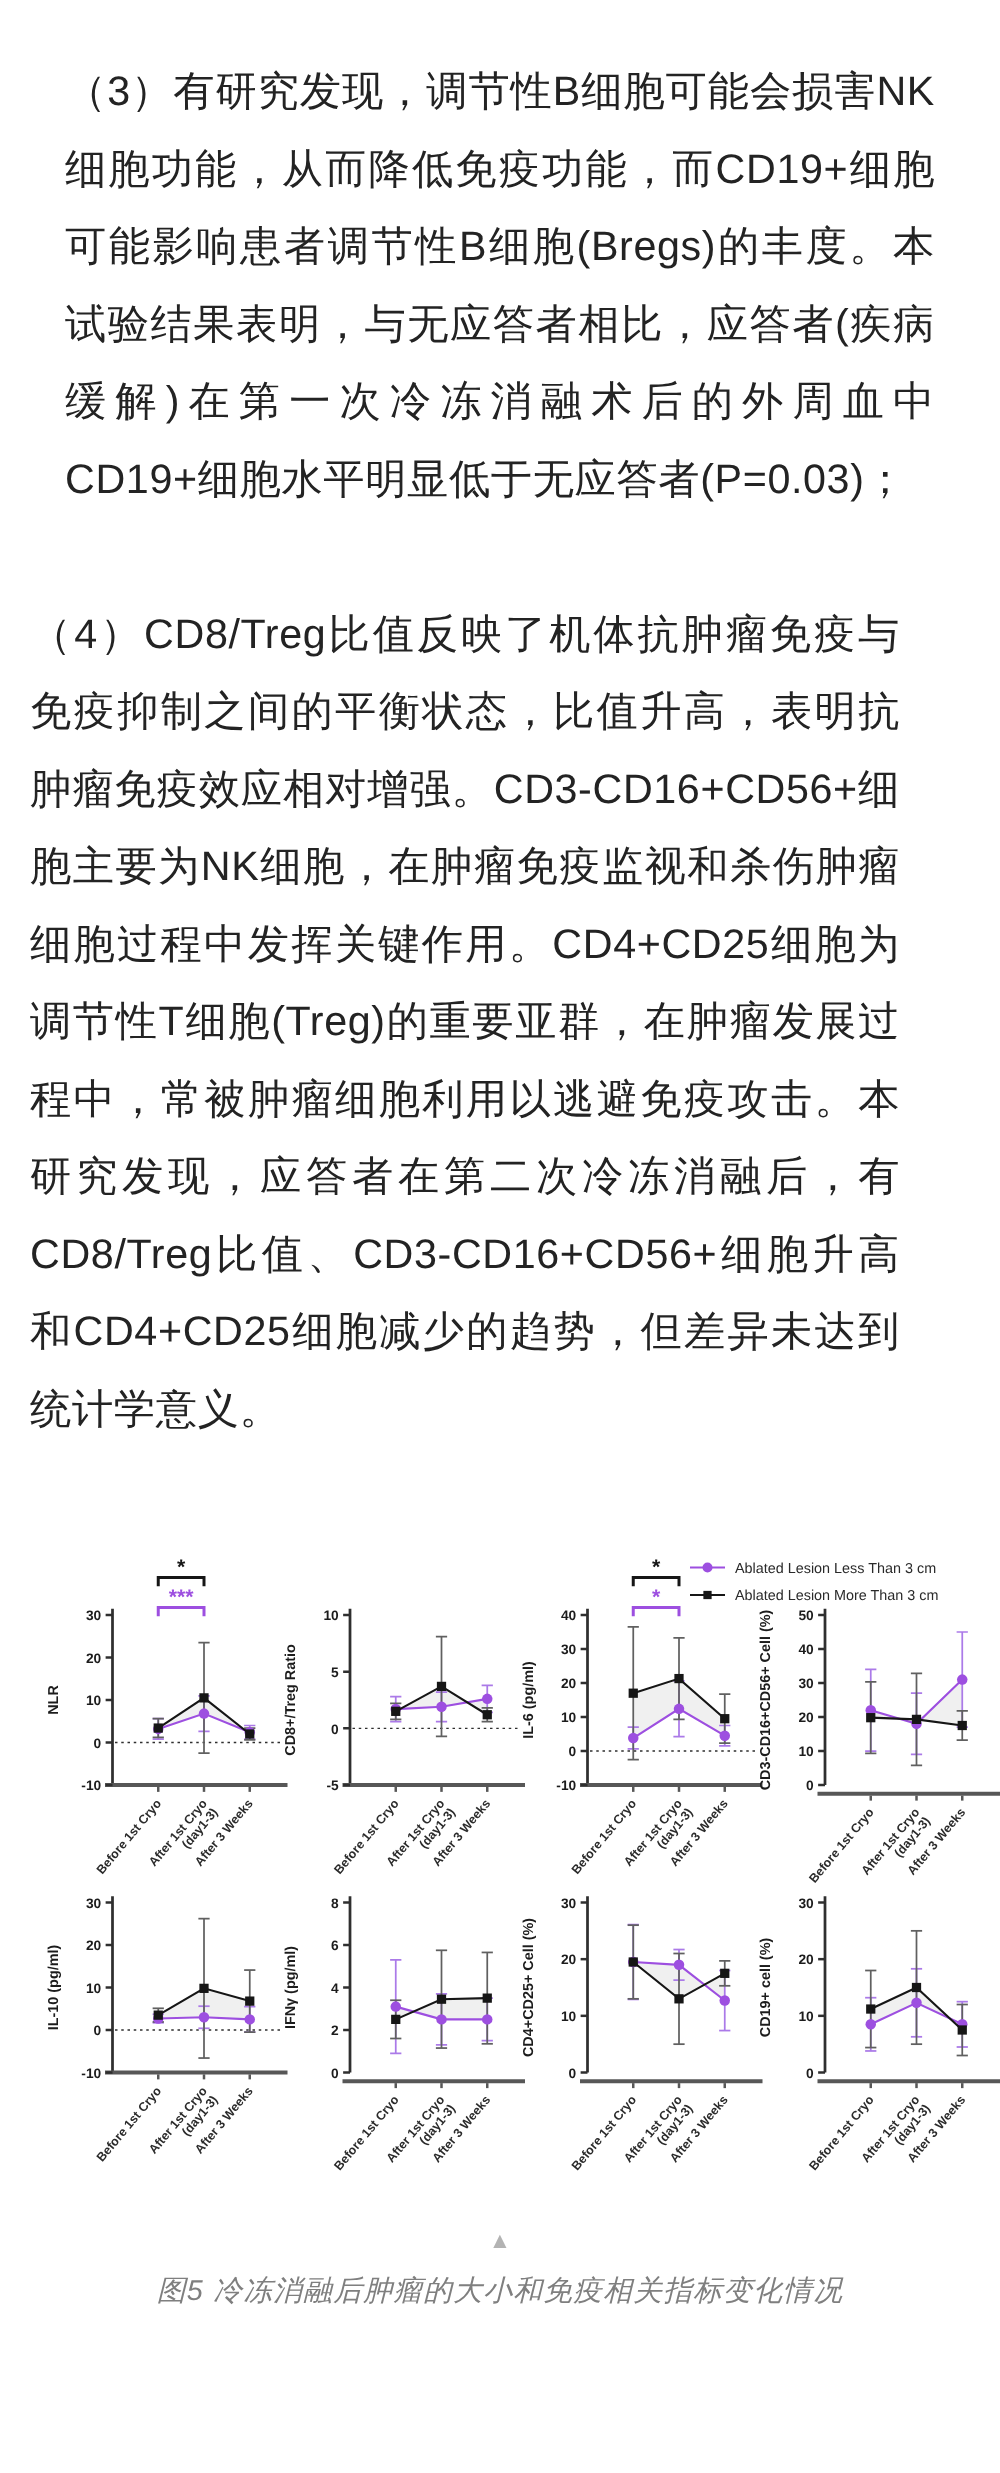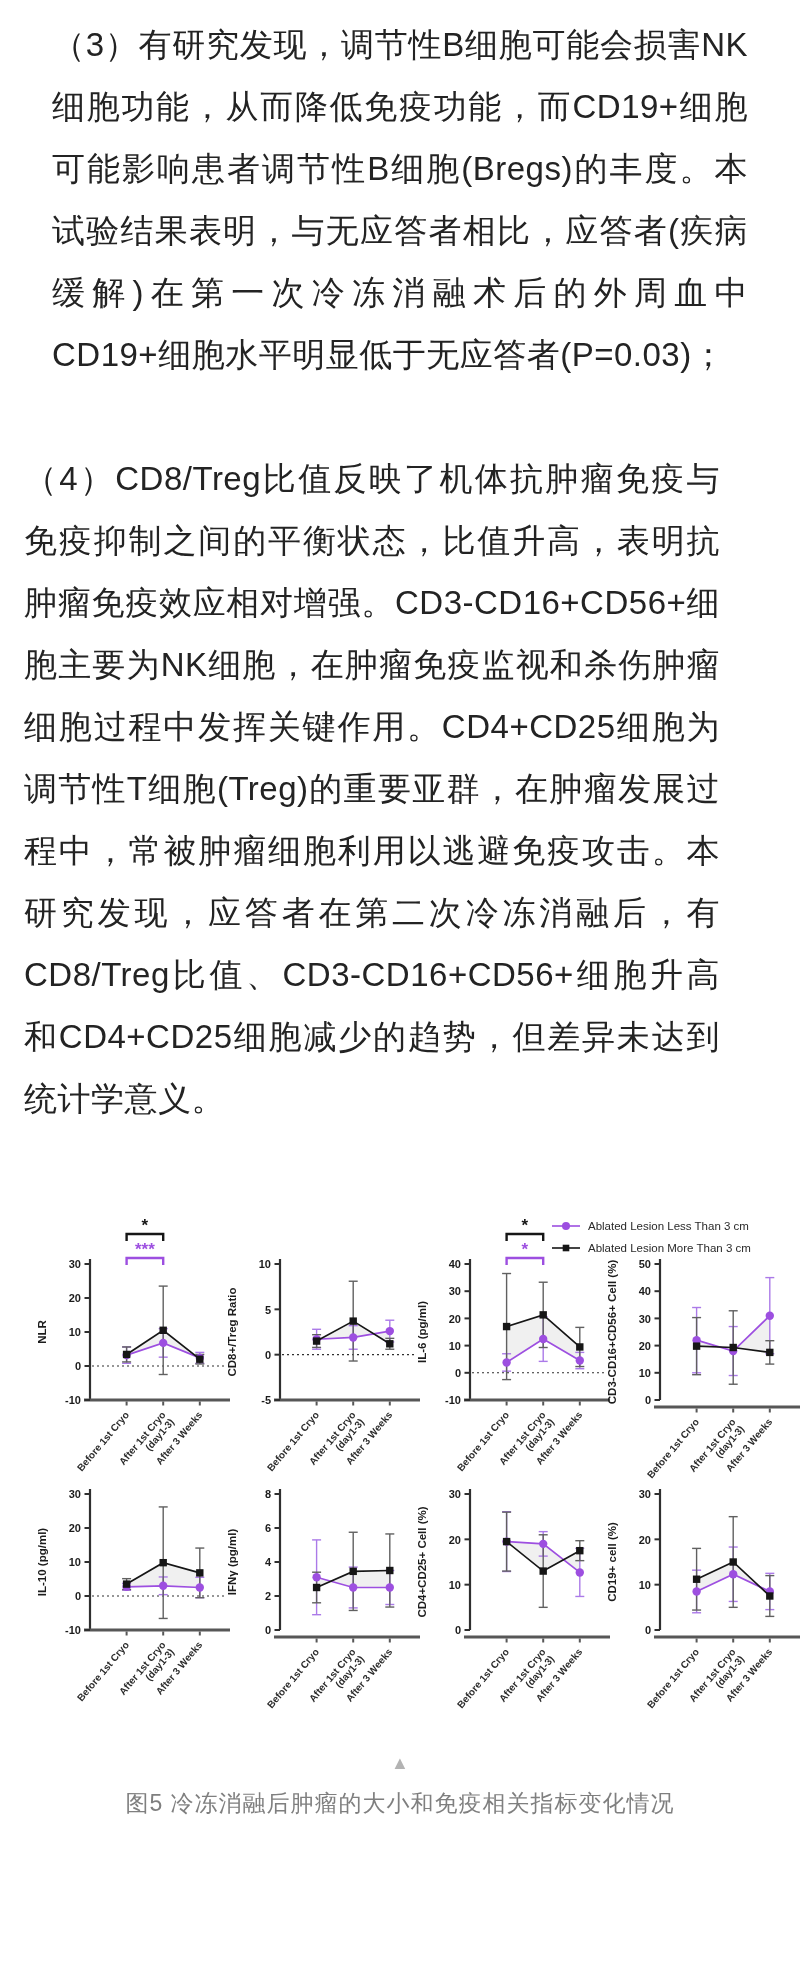--- a/index.html
+++ b/index.html
@@ -4,29 +4,29 @@
 <style>
   html,body{margin:0;padding:0;}
   body{
     width:800px;height:1978px;background:#ffffff;overflow:hidden;
     font-family:"Liberation Sans",sans-serif;color:#232323;
   }
   .para{
     width:696px;margin:0 52px;font-size:33px;line-height:62px;
     text-align:justify;text-justify:inter-ideograph;letter-spacing:.5px;color:#232323;
   }
-  .para-first{padding-top:14px;}
+  .para-first{padding-top:14px;margin-top:28px;}
   .para-gap{margin-top:62px;margin-left:24px;}
   .figure-wrap{margin-top:76px;width:800px;}
   .collapse{
     text-align:center;margin-top:14px;color:#b3b3b3;font-size:18px;line-height:18px;
   }
   .caption{
     text-align:center;margin-top:16px;font-size:23px;line-height:30px;
-    color:#7f7f7f;letter-spacing:1px;
+    color:#7f7f7f;letter-spacing:1px;font-style:italic;
   }
 </style>
 </head>
 <body>
 
 <div class="para para-first">（3）有研究发现，调节性B细胞可能会损害NK细胞功能，从而降低免疫功能，而CD19+细胞可能影响患者调节性B细胞(Bregs)的丰度。本试验结果表明，与无应答者相比，应答者(疾病缓解)在第一次冷冻消融术后的外周血中CD19+细胞水平明显低于无应答者(P=0.03)；</div>
 
 <div class="para para-gap">（4）CD8/Treg比值反映了机体抗肿瘤免疫与免疫抑制之间的平衡状态，比值升高，表明抗肿瘤免疫效应相对增强。CD3-CD16+CD56+细胞主要为NK细胞，在肿瘤免疫监视和杀伤肿瘤细胞过程中发挥关键作用。CD4+CD25细胞为调节性T细胞(Treg)的重要亚群，在肿瘤发展过程中，常被肿瘤细胞利用以逃避免疫攻击。本研究发现，应答者在第二次冷冻消融后，有CD8/Treg比值、CD3-CD16+CD56+细胞升高和CD4+CD25细胞减少的趋势，但差异未达到统计学意义。</div>
 
 <div class="figure-wrap">

